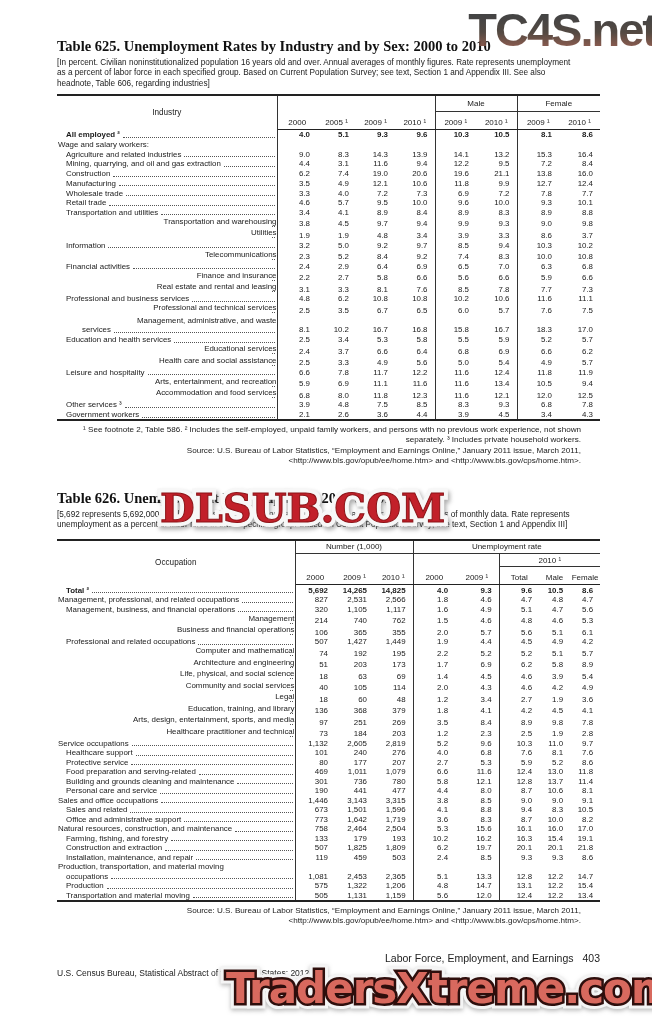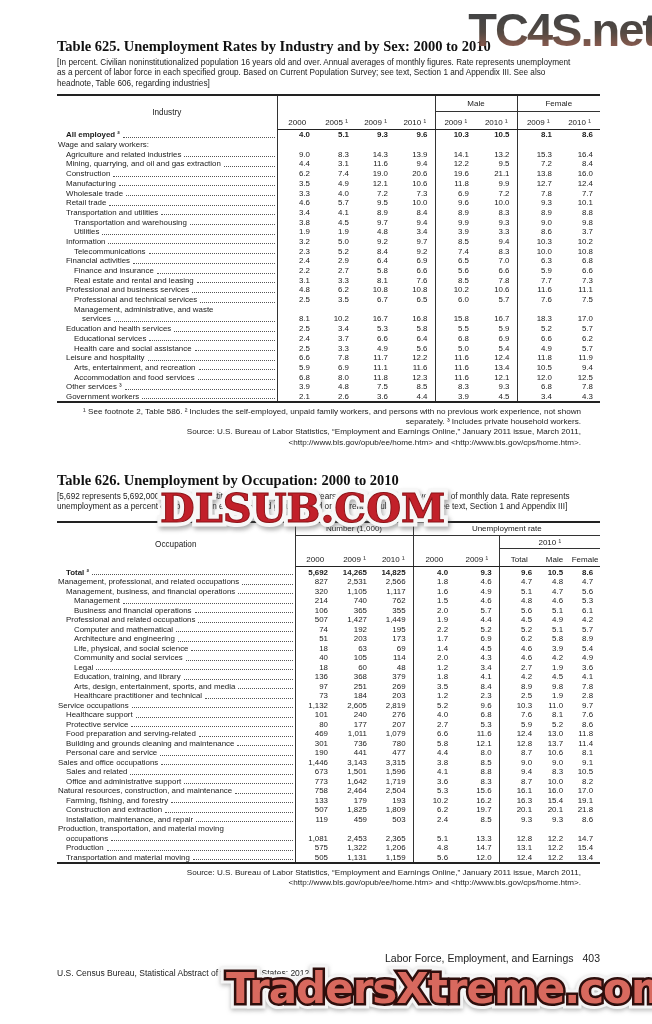--- a/index.html
+++ b/index.html
@@ -22,21 +22,21 @@
   tbody td{font-size:7.9px;height:9.7px;vertical-align:bottom;}
   .t626 tbody td{height:9.5px;}
   tbody tr:last-child td{border-bottom:2px solid #222;}
   .t625 tbody td:nth-child(1),.t625 tbody td:nth-child(5),.t625 tbody td:nth-child(7){border-right:1px solid #333;}
   .t626 tbody td:nth-child(1),.t626 tbody td:nth-child(4),.t626 tbody td:nth-child(6){border-right:1px solid #333;}
   td.num{text-align:right;padding-right:7px;white-space:nowrap;}
   tr.bold td{font-weight:bold;}
   .lblflex{display:flex;align-items:flex-end;overflow:hidden;}
   .lblflex .txt{white-space:nowrap;}
   .lblflex .leader{flex:1;border-bottom:1.3px dotted #555;margin:0 2px 1.5px 3px;min-width:3px;}
-  .i0{padding-left:1px;align-items:flex-end;}.i1{padding-left:9px;text-align:center;}.i2{padding-left:17px;}.i3{padding-left:25px;}
+  .i0{padding-left:1px;align-items:flex-end;}.i1{padding-left:9px;text-align:center;}.i2{padding-left:17px;flex-direction:column;}.i3{padding-left:25px;}
   .footnote{font-size:8.1px;line-height:10.2px;width:524px;margin:4px 0 0 0;text-align:right;}
   .footnote p{margin:0;text-indent:10px;}
   .gap{height:24px;}
   .gap2{height:3px;}
   
   #footer-right{position:absolute;top:952px;right:52px;font-size:10.5px;color:#222;}
   #footer-right .pgnum{margin-left:9px;}
   #footer-left{position:absolute;top:968px;left:57px;font-size:8.5px;color:#222;}
   
   .wm{position:absolute;pointer-events:none;white-space:nowrap;}

